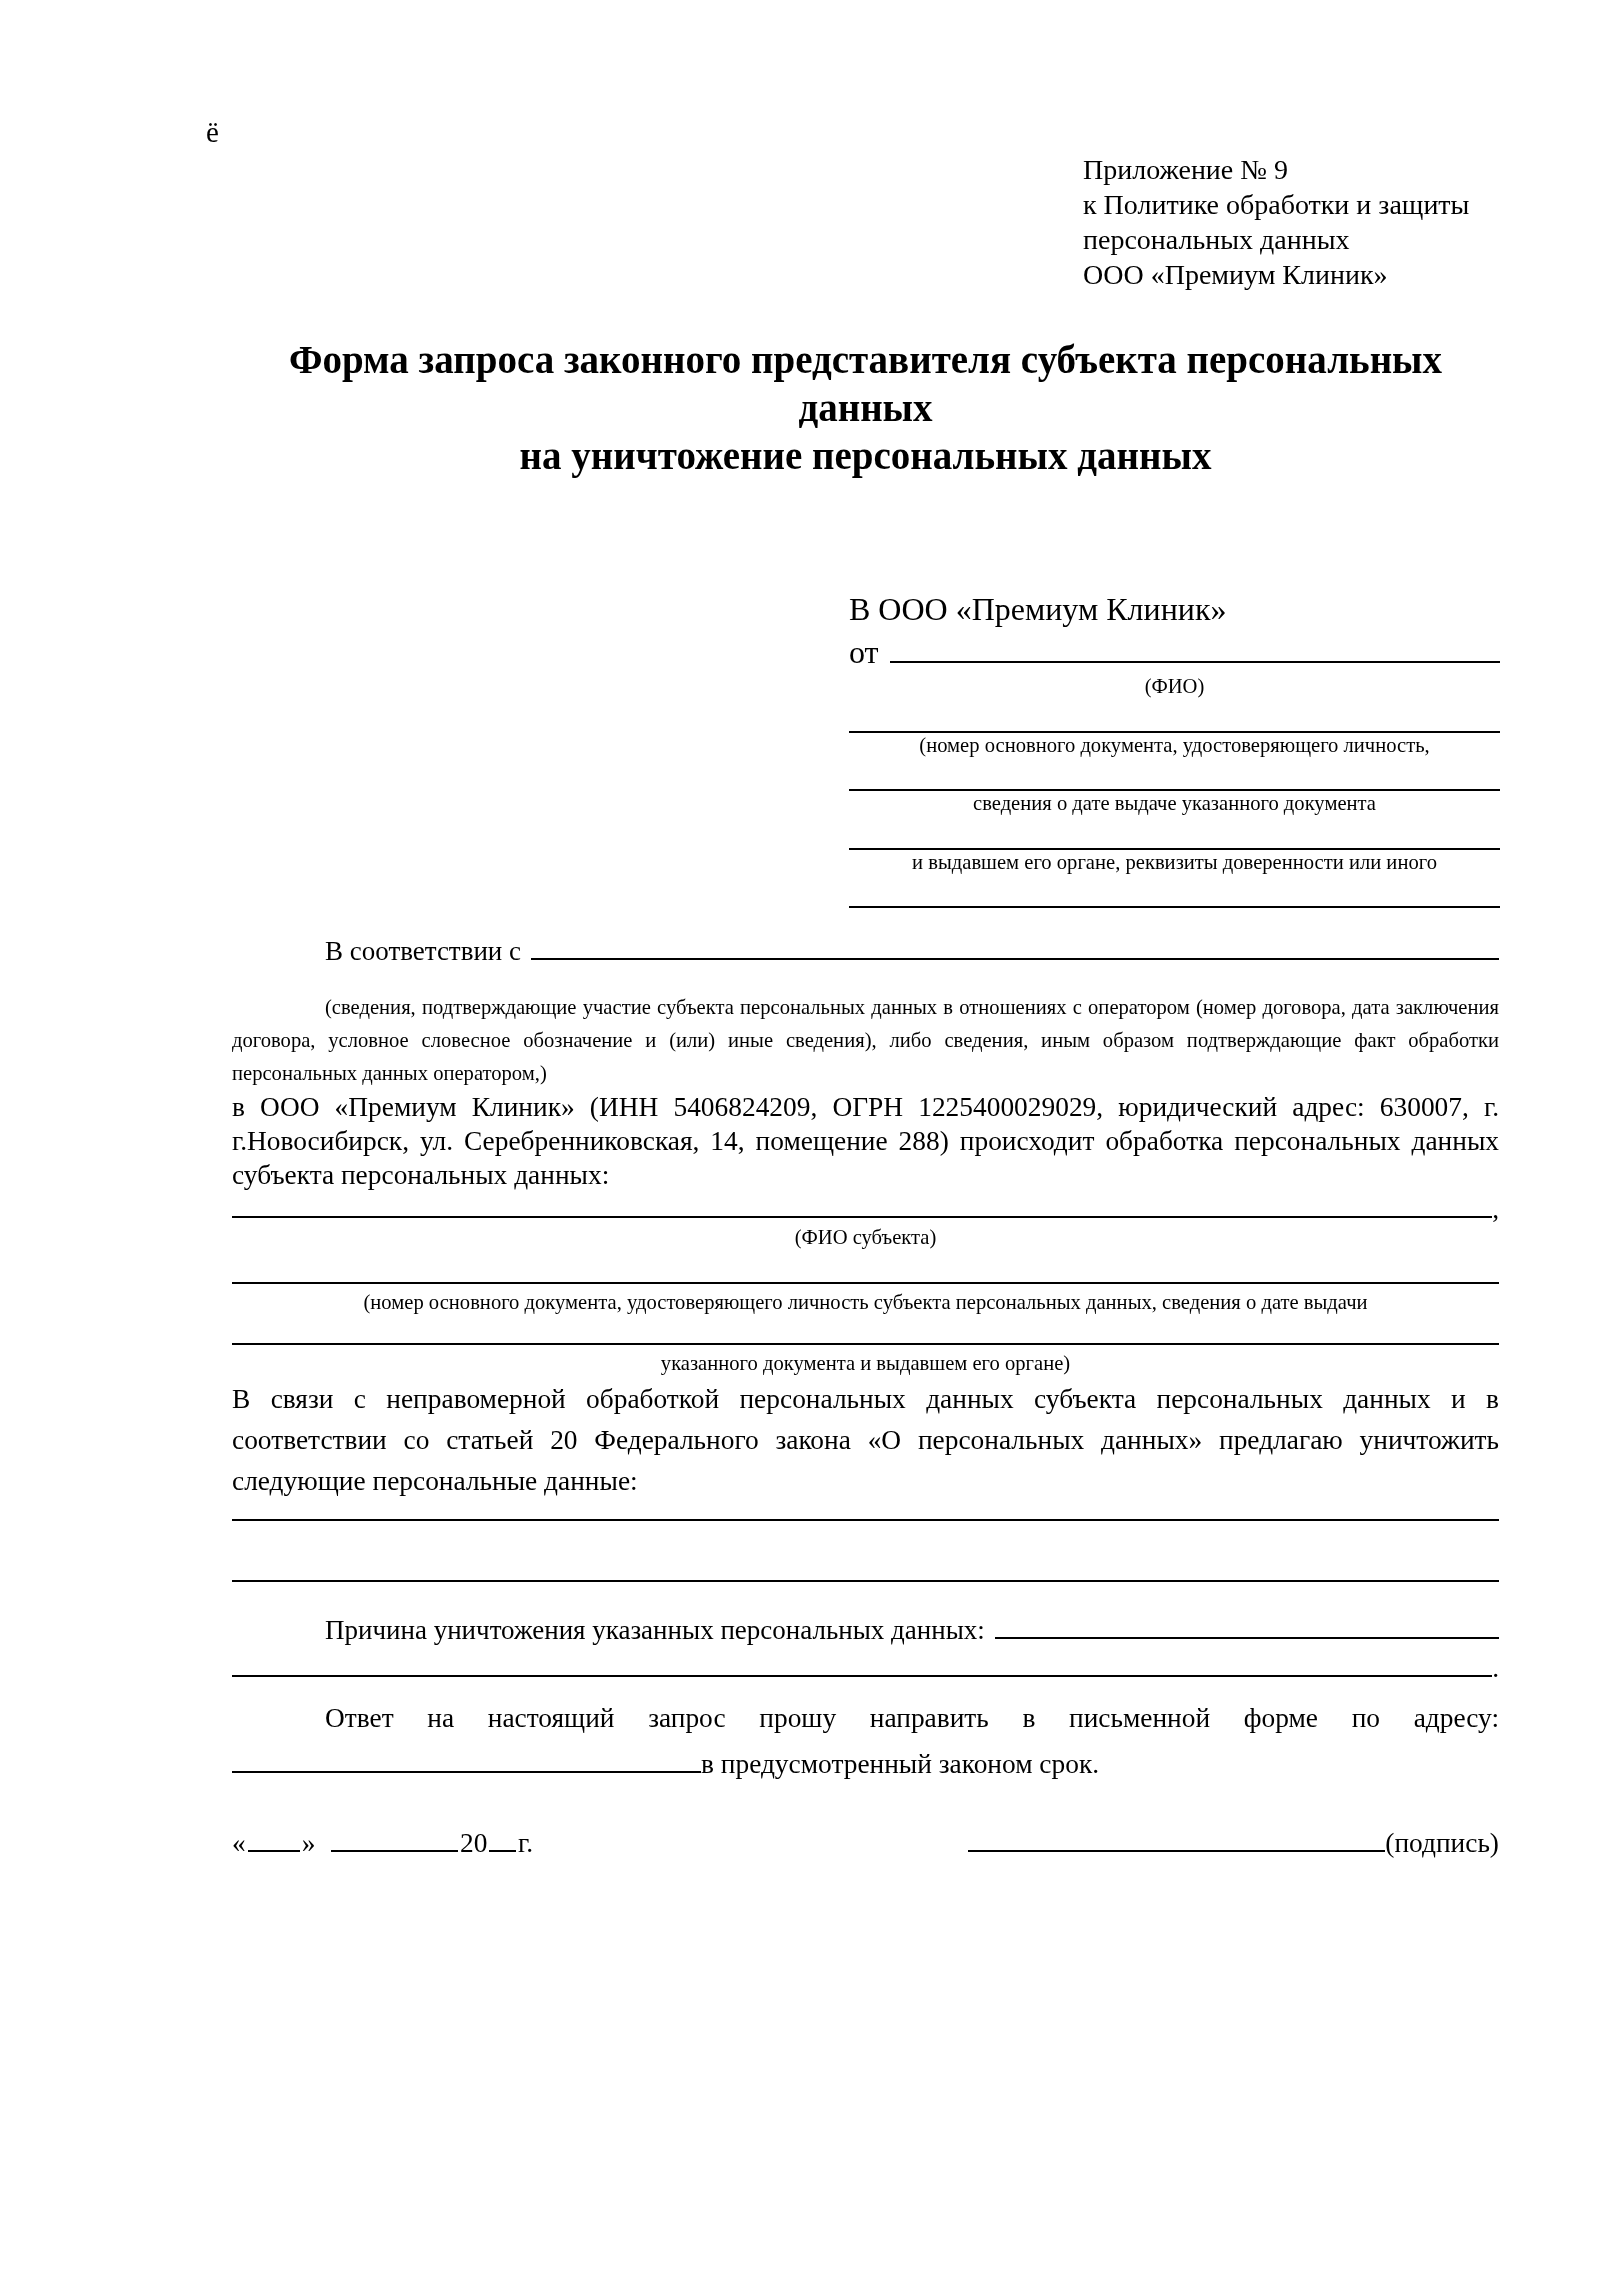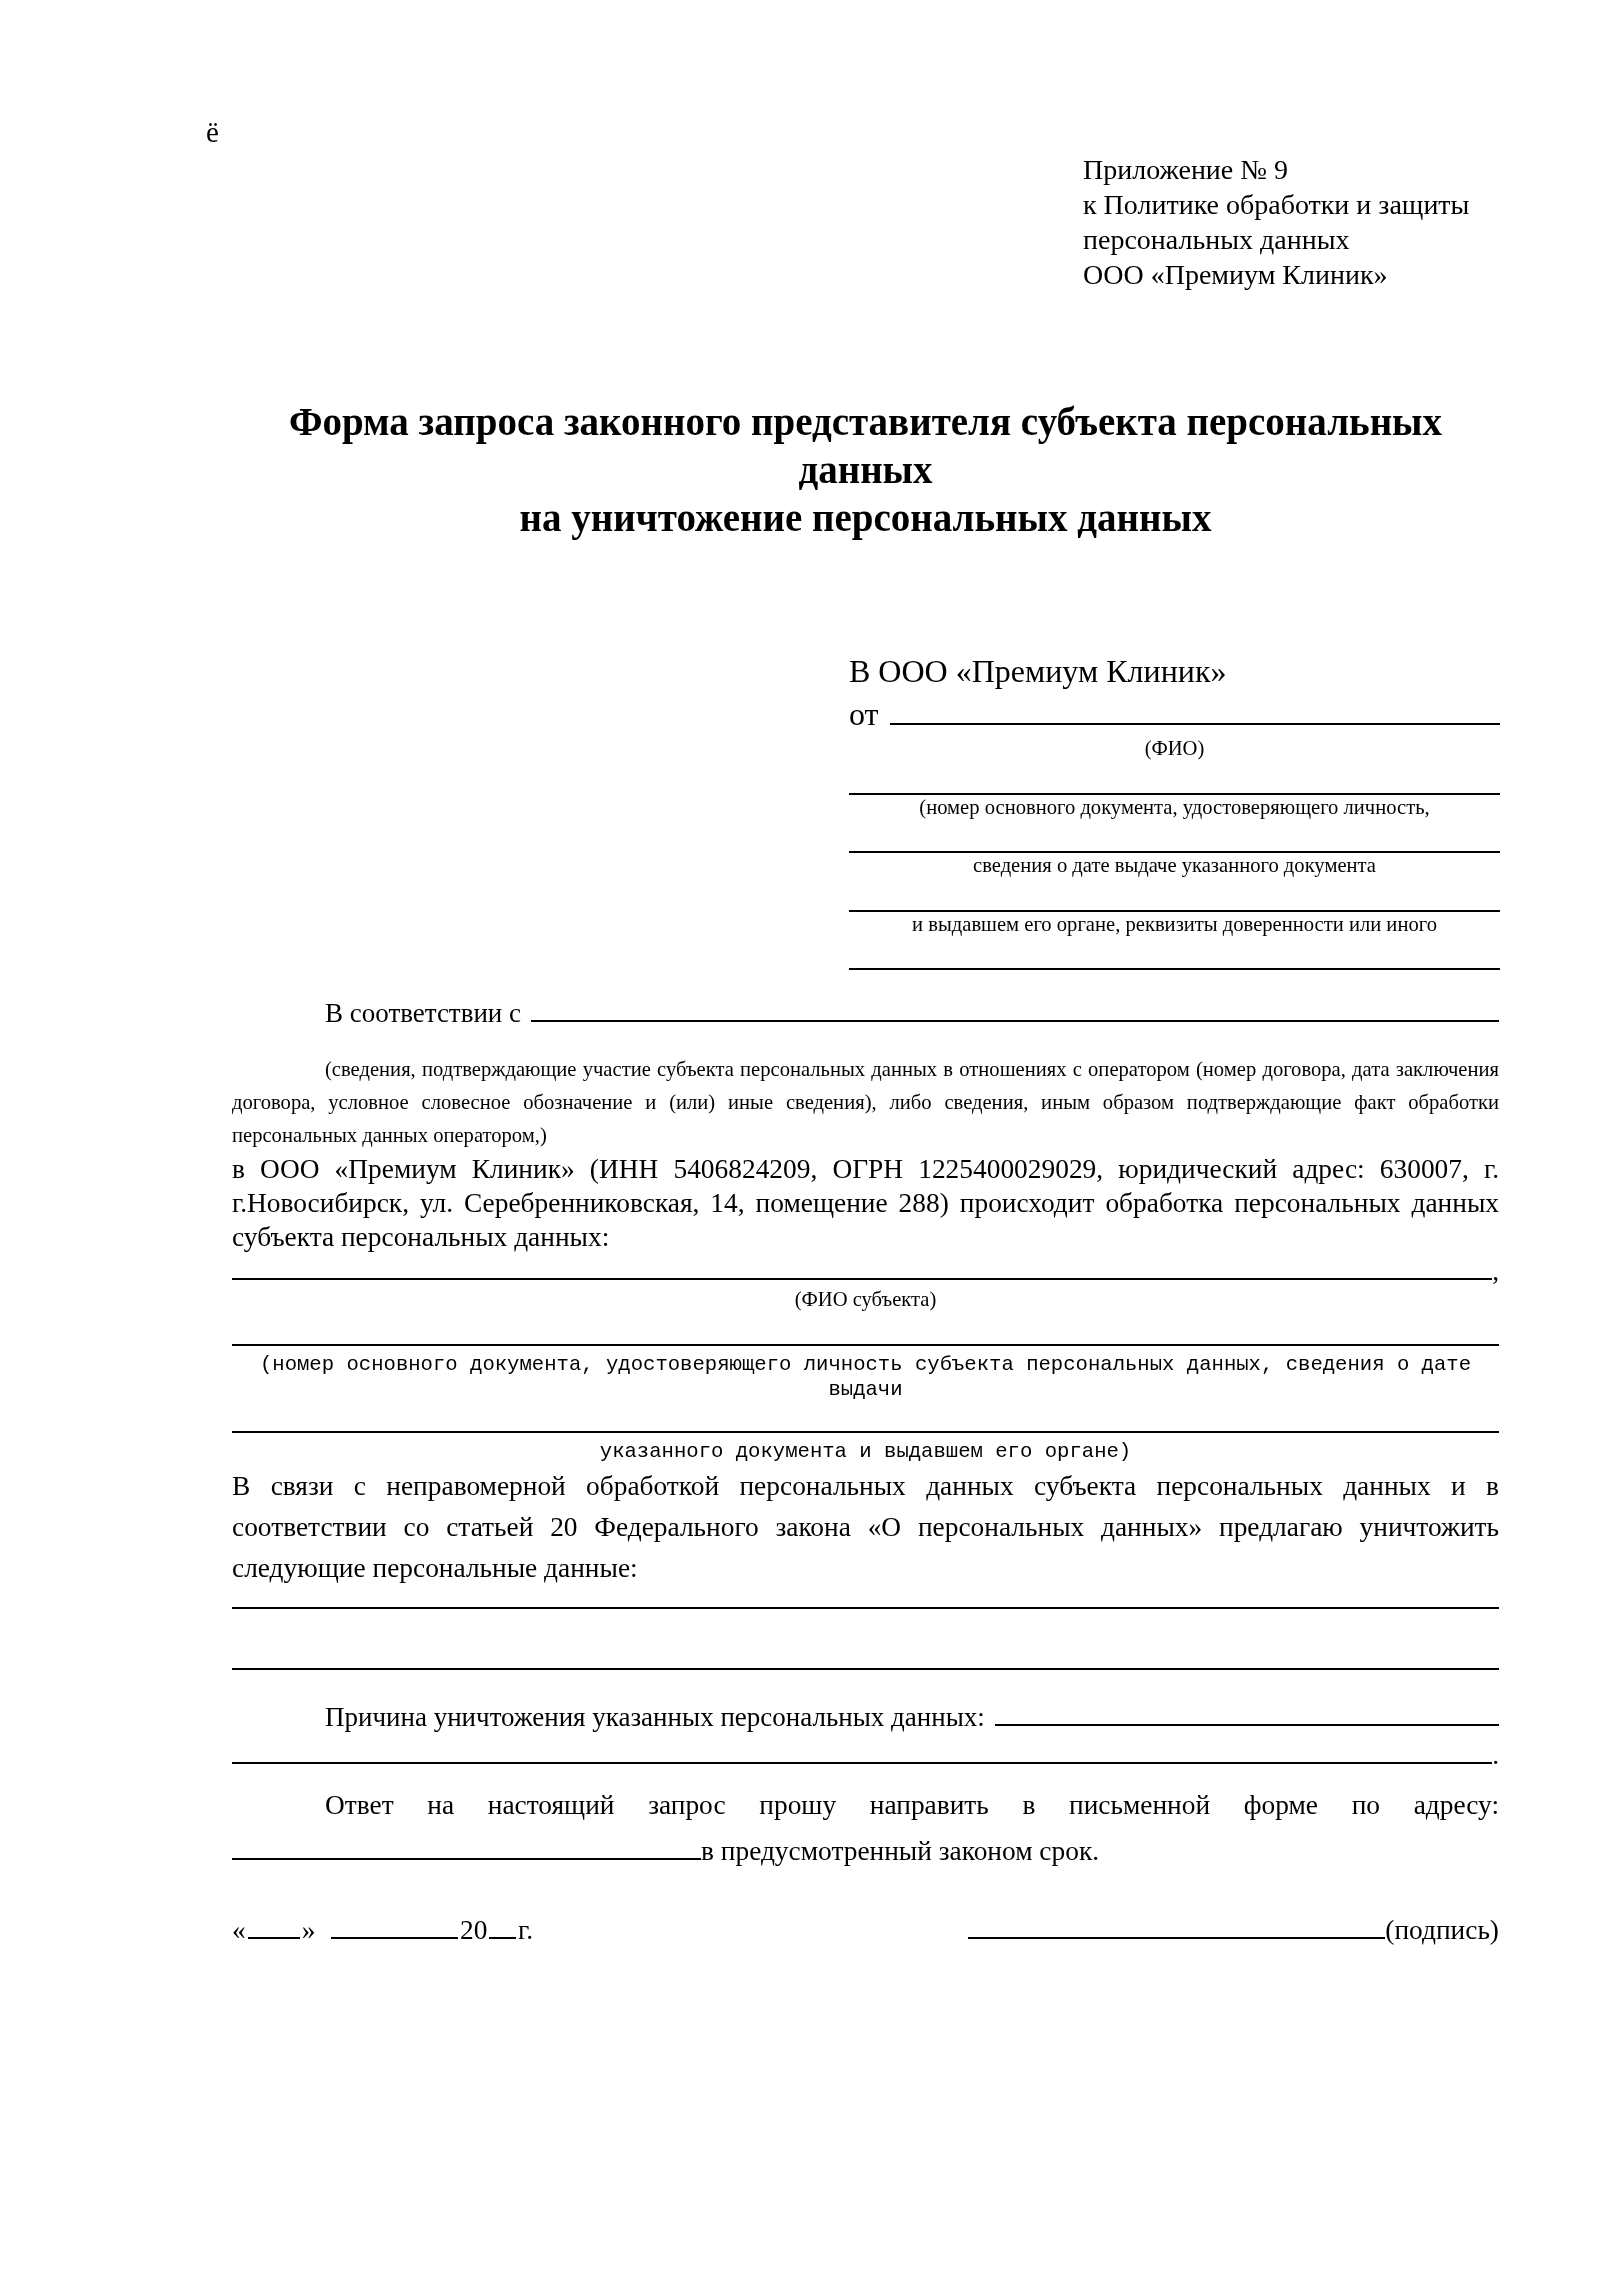--- a/index.html
+++ b/index.html
@@ -16,21 +16,21 @@
   .stray {
     position: absolute; top: 116px; left: 206px;
     font-size: 29px;
   }
   .page { padding: 152px 122px 0 232px; }
 
   
   .apx { margin-left: 851px; font-size: 28px; line-height: 35px; }
 
   
-  .title { margin-top: 106px; text-align: center; font-size: 39px; line-height: 48px; font-weight: bold; }
+  .title { margin-top: 44px; text-align: center; font-size: 39px; line-height: 48px; font-weight: bold; }
 
   
   .addr { margin-left: 617px; width: 651px; margin-top: 108px; }
   .addr-to { font-size: 32px; line-height: 43px; }
   .addr-from { display: flex; align-items: baseline; font-size: 32px; line-height: 43px; }
   .fill { flex: 1 1 auto; height: 0; border-bottom: 2.9px solid #000; }
   .addr-from .fill { margin-left: 11.8px; }
   .cap { font-size: 20.6px; line-height: 25.5px; text-align: center; }
   .addr .ul-row { height: 31px; border-bottom: 2.9px solid #000; }
 
@@ -39,21 +39,21 @@
   .linerow { display: flex; align-items: baseline; font-size: 27px; line-height: 39px; }
   .indent-label { margin-left: 93px; white-space: nowrap; }
   .linerow .fill { margin-left: 9.8px; }
   .note {
     margin: 20px 0 0 0; font-size: 20.6px; line-height: 33px;
     text-align: justify; text-indent: 93px;
   }
   .body-p { margin: 0; font-size: 27.4px; line-height: 34px; text-align: justify; }
   .ul-line { display: flex; align-items: baseline; font-size: 27.4px; margin-top: 2px; }
   .ul-row { border-bottom: 2.9px solid #000; }
-  .cap-main { margin-top: 5.9px; font-family: Liberation Mono, monospace; }
+  .cap-main { margin-top: 5.9px; }
   .h33 { height: 32px; } .h29 { height: 28px; }
   .demand { margin-top: 2px; line-height: 41px; }
   .blank-1 { height: 17.6px; }
   .blank-2 { height: 59px; }
   .reason-row { margin-top: 27.4px; line-height: 41px; }
   .period-row { height: 23.5px; }
   .reply-p {
     margin: 21.6px 0 0 0; font-size: 27.4px; line-height: 41px;
     text-align: justify; text-align-last: justify; text-indent: 93px;
   }

